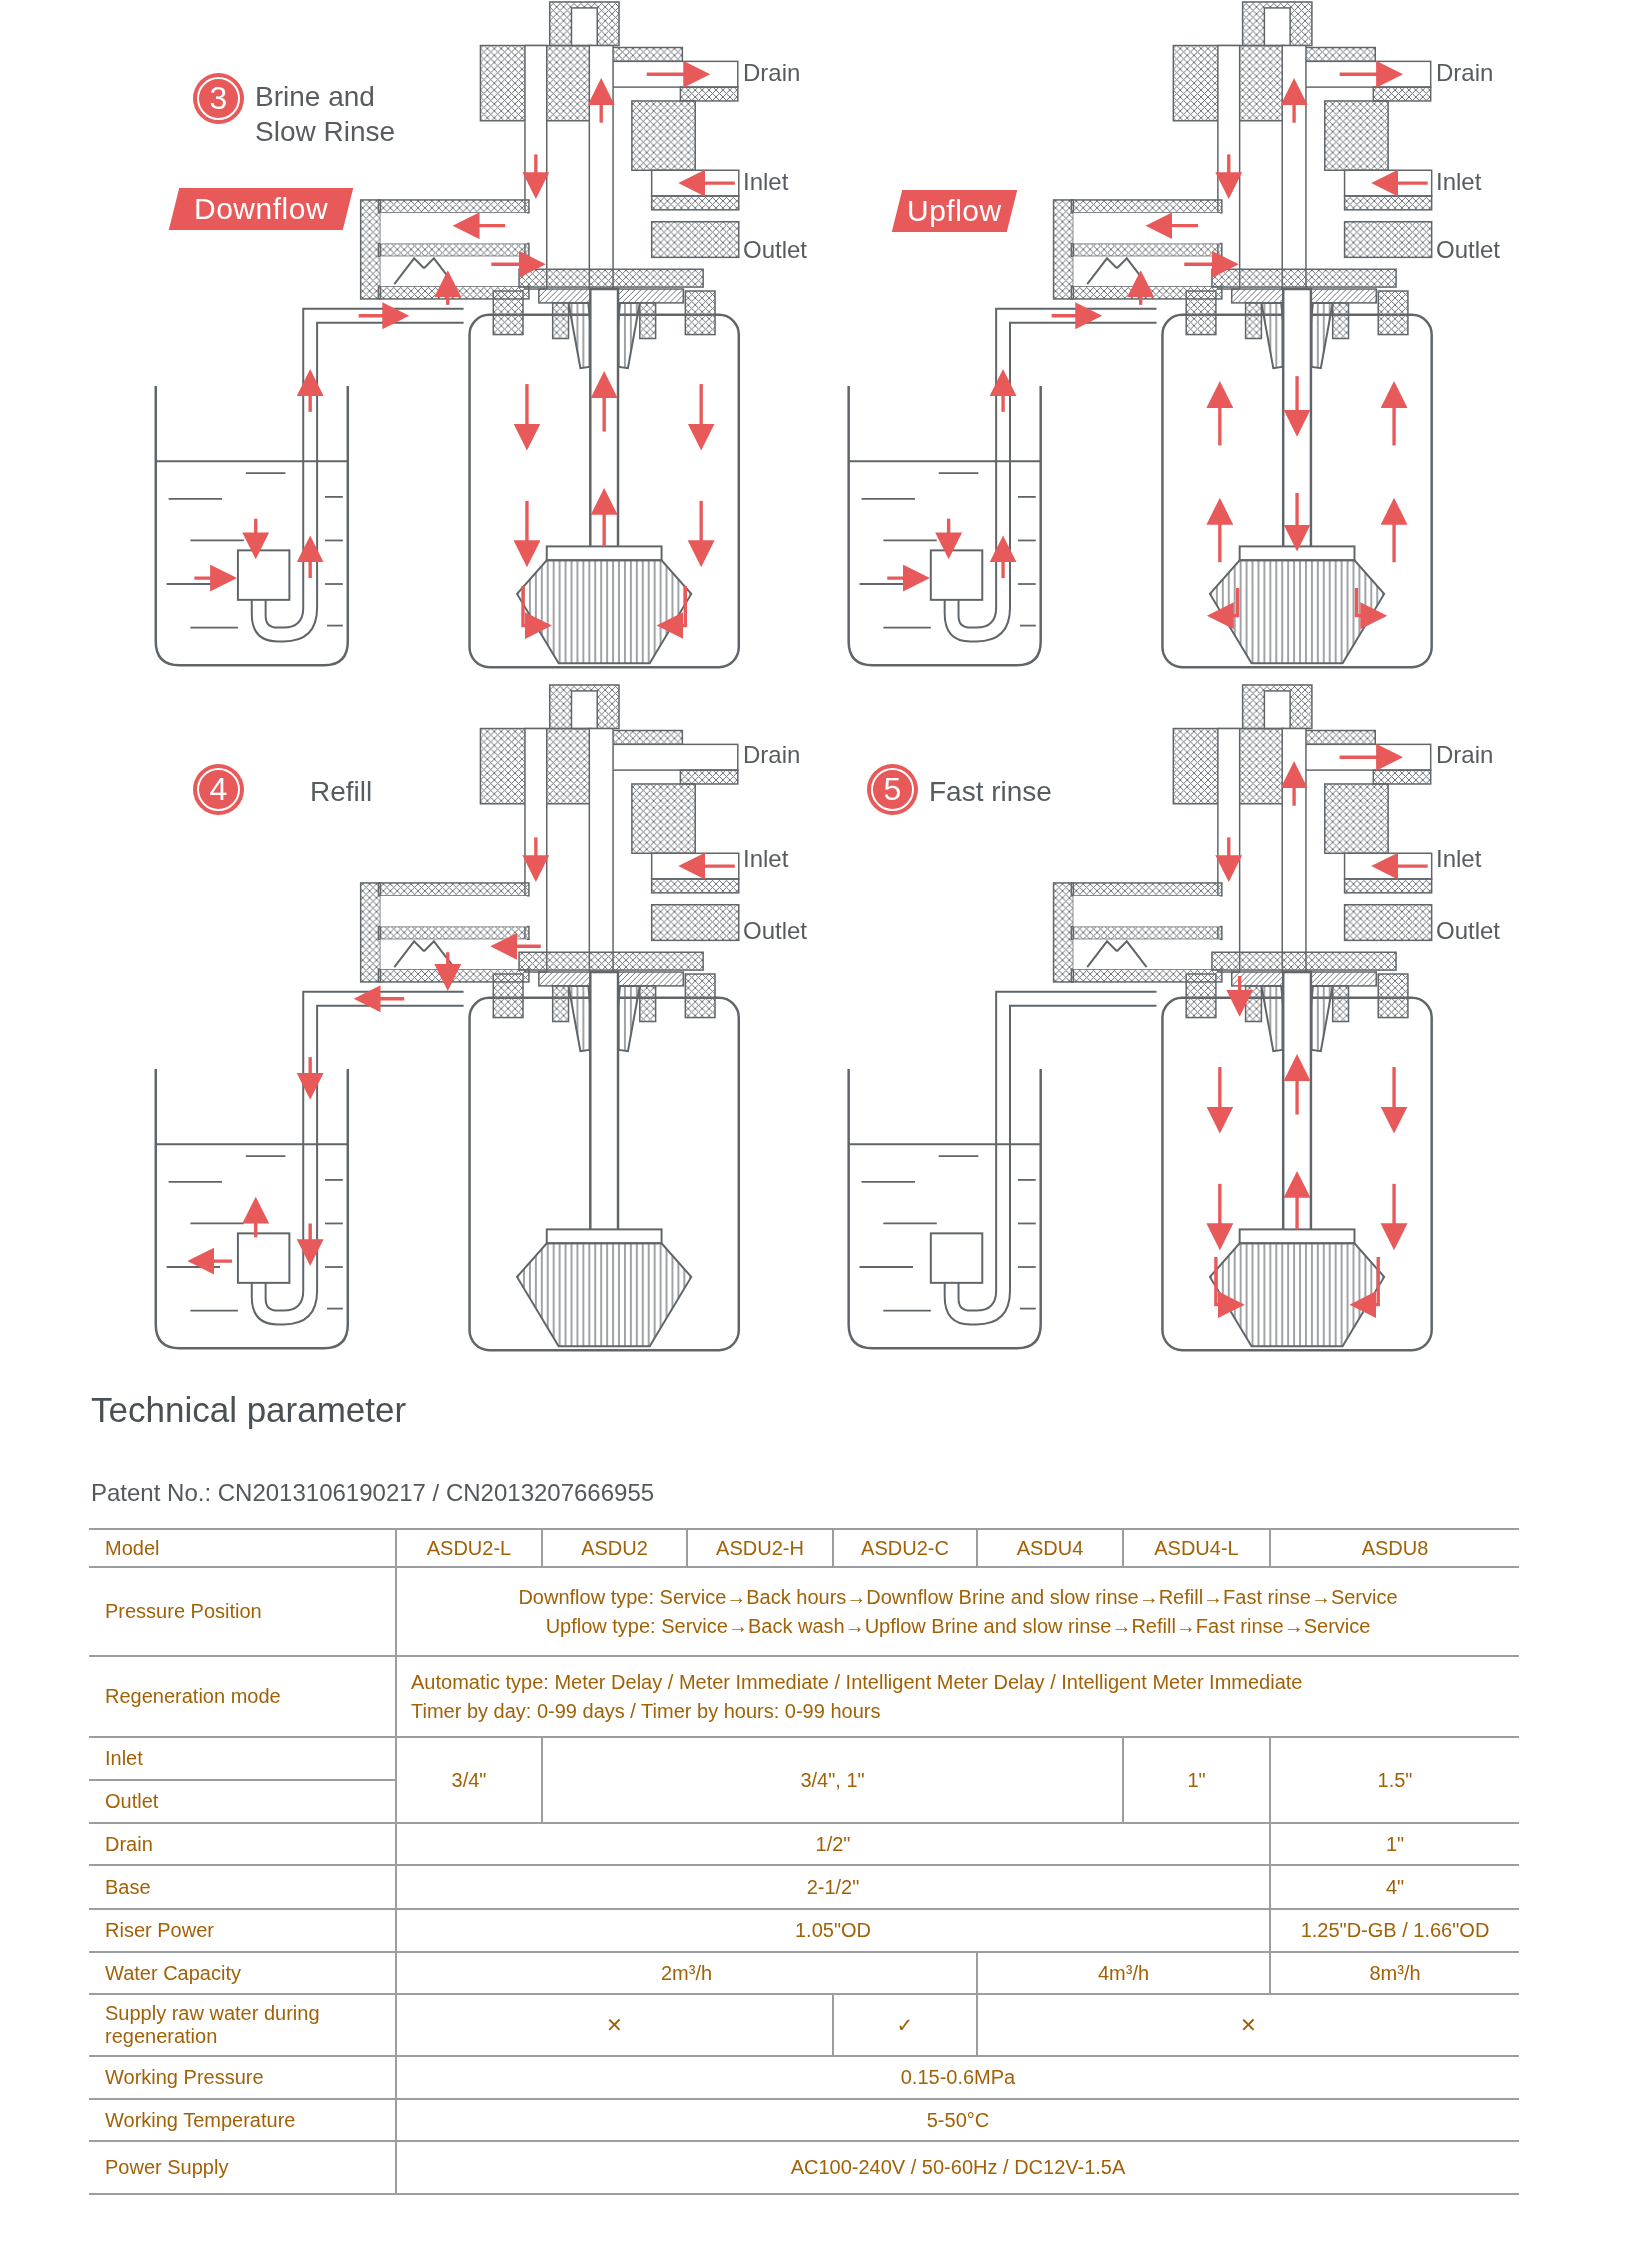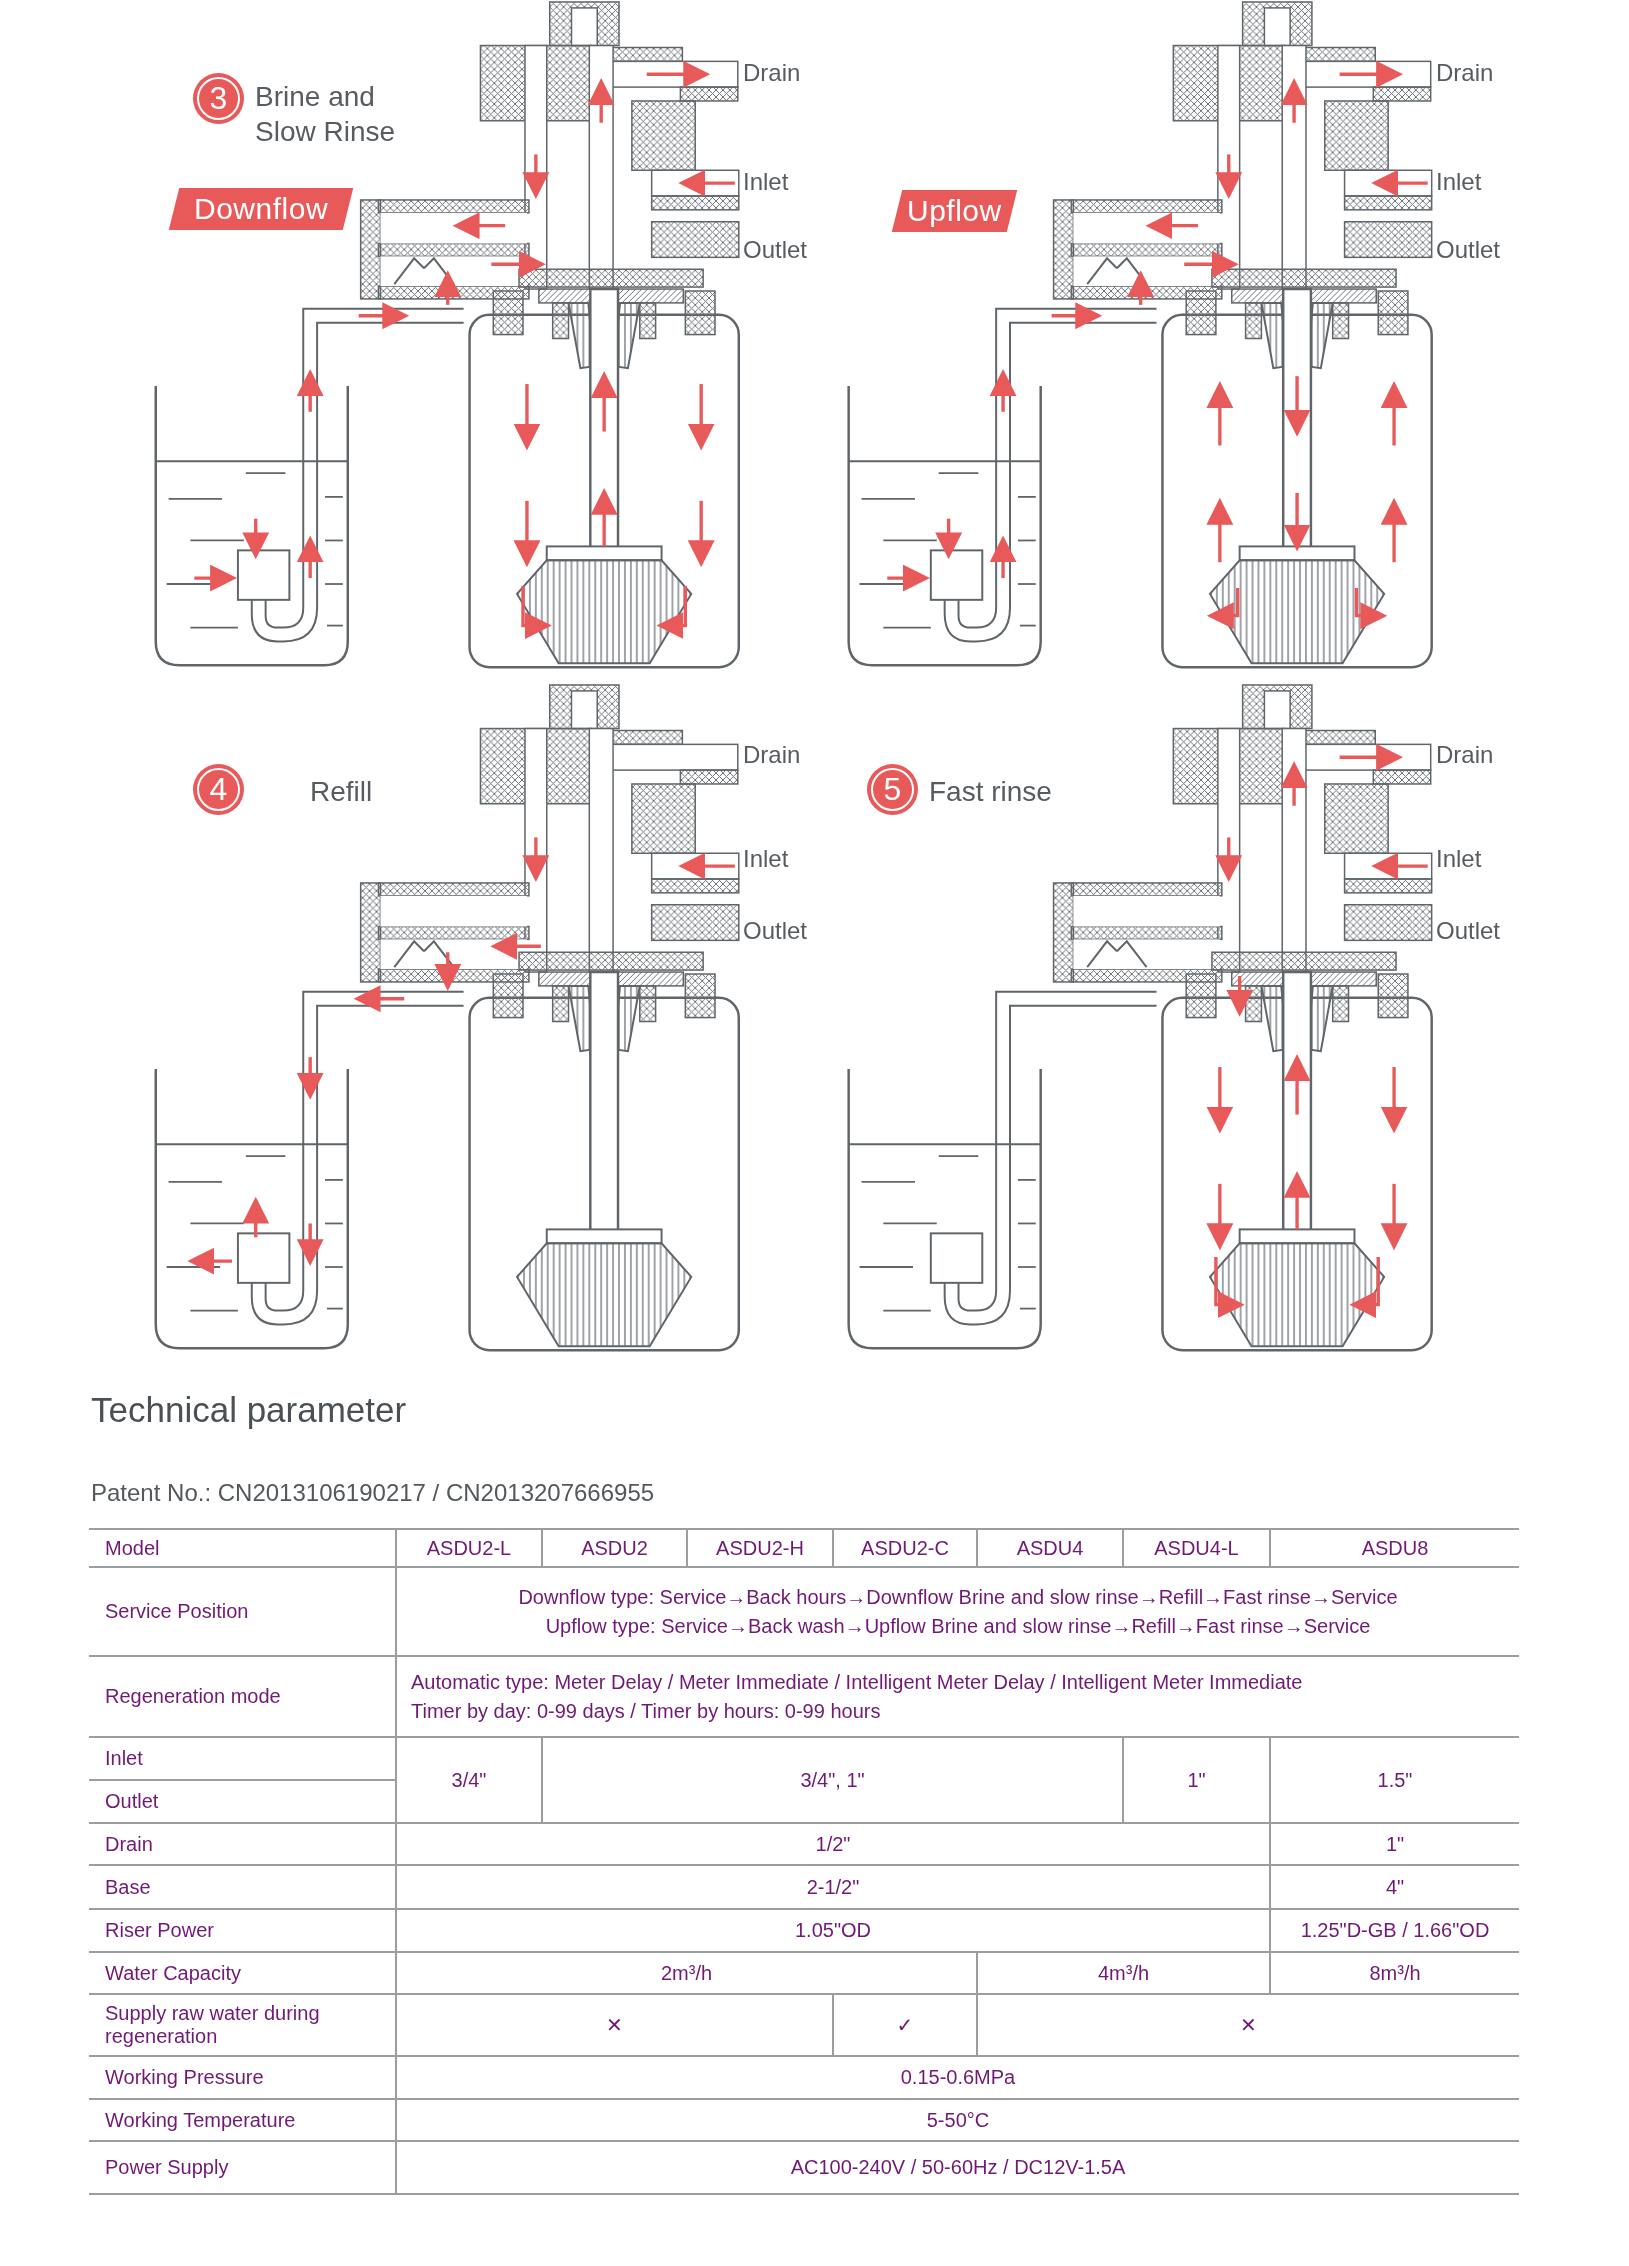--- a/index.html
+++ b/index.html
@@ -25,21 +25,21 @@
   .stage-title{font-size:28px;line-height:35px;color:#575c60;}
   .banner{background:#e8595a;transform:skewX(-14deg);display:flex;align-items:center;justify-content:center;}
   .banner span{transform:skewX(14deg);color:#fff;font-size:30px;letter-spacing:0.5px;}
   .dlabel{font-size:24px;color:#575c60;}
 
   .sec-title{font-size:35px;color:#4a5054;}
   .patent{font-size:24px;color:#53585c;}
 
   
   #spec-table{border-collapse:collapse;table-layout:fixed;width:1428px;border-left:hidden;border-right:hidden;}
-  #spec-table td{border:2px solid #9b9ea1;font-size:20px;color:#701a75;text-align:center;vertical-align:middle;
+  #spec-table td{border:2px solid #9b9ea1;font-size:20px;color:#a16207;text-align:center;vertical-align:middle;
         padding:2px 4px;overflow:hidden;}
   #spec-table td.lbl{text-align:left;padding-left:16px;}
   #spec-table td.left{text-align:left;padding-left:14px;}
   .two-line{line-height:29px;}
   .hl{color:#e8595a;}
   .mark{color:#e8595a;font-size:24px;}
 </style>
 </head>
 <body>
 
@@ -270,21 +270,21 @@
     <td class="lbl">Model</td>
     <td>ASDU2-L</td>
     <td>ASDU2</td>
     <td>ASDU2-H</td>
     <td class="hl">ASDU2-C</td>
     <td>ASDU4</td>
     <td>ASDU4-L</td>
     <td>ASDU8</td>
   </tr>
   <tr style="height:89px">
-    <td class="lbl">Service Position</td>
+    <td class="lbl">Pressure Position</td>
     <td colspan="7" class="two-line">
       <div>Downflow type: Service→Back hours→Downflow Brine and slow rinse→Refill→Fast rinse→Service</div>
       <div>Upflow type: Service→Back wash→Upflow Brine and slow rinse→Refill→Fast rinse→Service</div>
     </td>
   </tr>
   <tr style="height:81px">
     <td class="lbl">Regeneration mode</td>
     <td colspan="7" class="two-line left">
       <div>Automatic type: Meter Delay / Meter Immediate / Intelligent Meter Delay / Intelligent Meter Immediate</div>
       <div>Timer by day: 0-99 days / Timer by hours: 0-99 hours</div>

